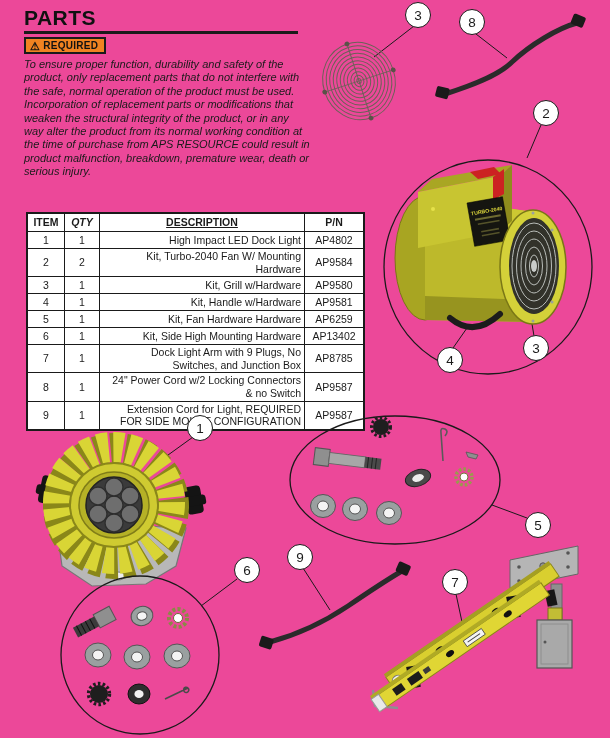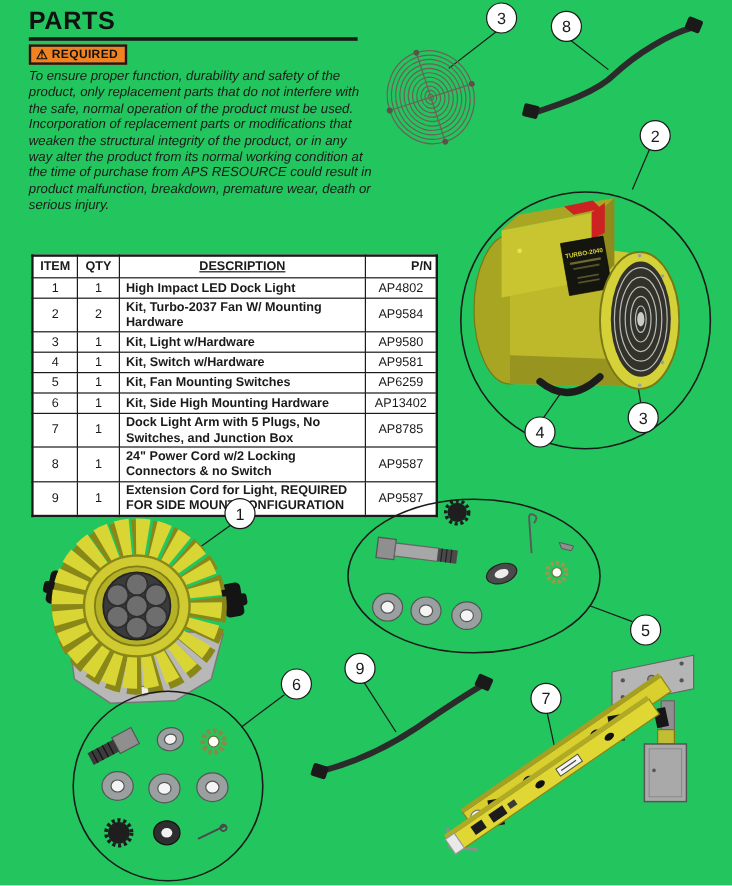--- a/index.html
+++ b/index.html
@@ -1,16 +1,16 @@
 <!DOCTYPE html>
 <html><head>
 <meta charset="utf-8">
 <style>
   html,body{margin:0;padding:0;background:#ffffff;}
-  .page{position:relative;width:610px;height:738px;background:#22c55e;overflow:hidden;
+  .page{position:relative;width:610px;height:738px;background:#ec4899;overflow:hidden;
         font-family:"Liberation Sans", sans-serif;color:#1a1a1a;}
   .abs{position:absolute;}
 
   
   .title{left:24px;top:6px;font-size:21px;font-weight:bold;letter-spacing:.5px;color:#111;}
   .title-rule{left:24px;top:31px;width:274px;height:3px;background:#1a1a1a;}
 
   
   .warn-badge{left:24px;top:37px;display:inline-flex;align-items:center;gap:3px;
     background:#f08221;border:2px solid #1a1a1a;padding:1px 6px 1px 4px;
@@ -20,24 +20,24 @@
   
   .warn-text{left:24px;top:58px;width:287px;font-size:11px;font-weight:normal;font-style:italic;
     line-height:13.4px;color:#1a1a1a;}
 
   
   table.parts{left:26px;top:212px;border-collapse:collapse;border:2px solid #1a1a1a;
     font-size:10.5px;table-layout:fixed;background:#fff;}
   table.parts th,table.parts td{border:1px solid #1a1a1a;padding:1px 3px;line-height:1.2;}
   table.parts th{font-weight:bold;text-align:center;font-size:10.5px;height:15px;margin-top:20px;}
   table.parts td{height:14px;}
-  table.parts .w0{width:30px;} table.parts .w1{width:28px;}
-  table.parts .w2{width:198px;text-decoration:underline;} table.parts .w3{width:52px;text-align:right;}
+  table.parts .w0{width:30px;} table.parts .w1{width:28px;font-style:italic;}
+  table.parts .w2{width:198px;text-decoration:underline;} table.parts .w3{width:52px;}
   table.parts td:nth-child(1),table.parts td:nth-child(2),table.parts td:nth-child(4){text-align:center;}
-  table.parts td:nth-child(3){text-align:left;padding-left:5px;font-weight:bold;}
+  table.parts td:nth-child(3){text-align:right;padding-left:5px;}
 
   
   .callout{width:26px;height:26px;border:1.6px solid #1a1a1a;border-radius:50%;background:#fff;
     display:flex;align-items:center;justify-content:center;font-size:13.5px;color:#1a1a1a;
     box-sizing:border-box;z-index:5;}
 
   svg text{font-family:"Liberation Sans", sans-serif;}
 </style>
 </head>
 <body>
@@ -66,51 +66,51 @@
     <tbody>
         <tr>
           <td>1</td>
           <td>1</td>
           <td>High Impact LED Dock Light</td>
           <td>AP4802</td>
         </tr>
         <tr>
           <td>2</td>
           <td>2</td>
-          <td>Kit, Turbo-2037 Fan W/ Mounting Hardware</td>
+          <td>Kit, Turbo-2040 Fan W/ Mounting Hardware</td>
           <td>AP9584</td>
         </tr>
         <tr>
           <td>3</td>
           <td>1</td>
-          <td>Kit, Light w/Hardware</td>
+          <td>Kit, Grill w/Hardware</td>
           <td>AP9580</td>
         </tr>
         <tr>
           <td>4</td>
           <td>1</td>
-          <td>Kit, Switch w/Hardware</td>
+          <td>Kit, Handle w/Hardware</td>
           <td>AP9581</td>
         </tr>
         <tr>
           <td>5</td>
           <td>1</td>
-          <td>Kit, Fan Mounting Switches</td>
+          <td>Kit, Fan Hardware Hardware</td>
           <td>AP6259</td>
         </tr>
         <tr>
           <td>6</td>
           <td>1</td>
           <td>Kit, Side High Mounting Hardware</td>
           <td>AP13402</td>
         </tr>
         <tr>
           <td>7</td>
           <td>1</td>
-          <td>Dock Light Arm with 5 Plugs, No Switches, and Junction Box</td>
+          <td>Dock Light Arm with 9 Plugs, No Switches, and Junction Box</td>
           <td>AP8785</td>
         </tr>
         <tr>
           <td>8</td>
           <td>1</td>
           <td>24" Power Cord w/2 Locking Connectors &amp; no Switch</td>
           <td>AP9587</td>
         </tr>
         <tr>
           <td>9</td>

